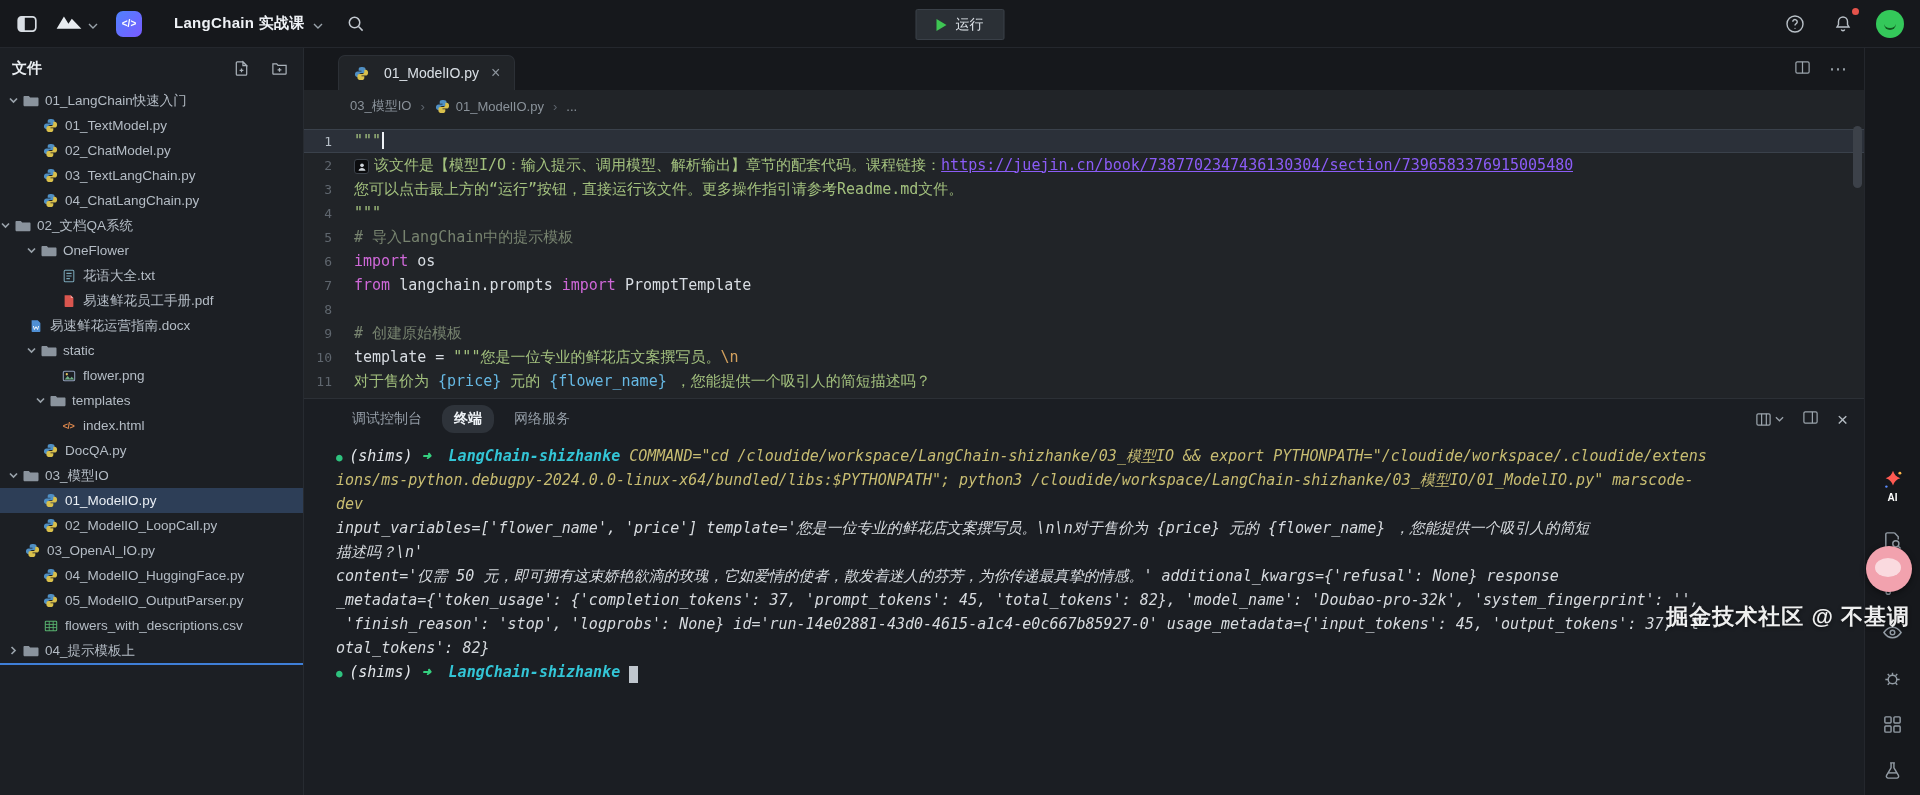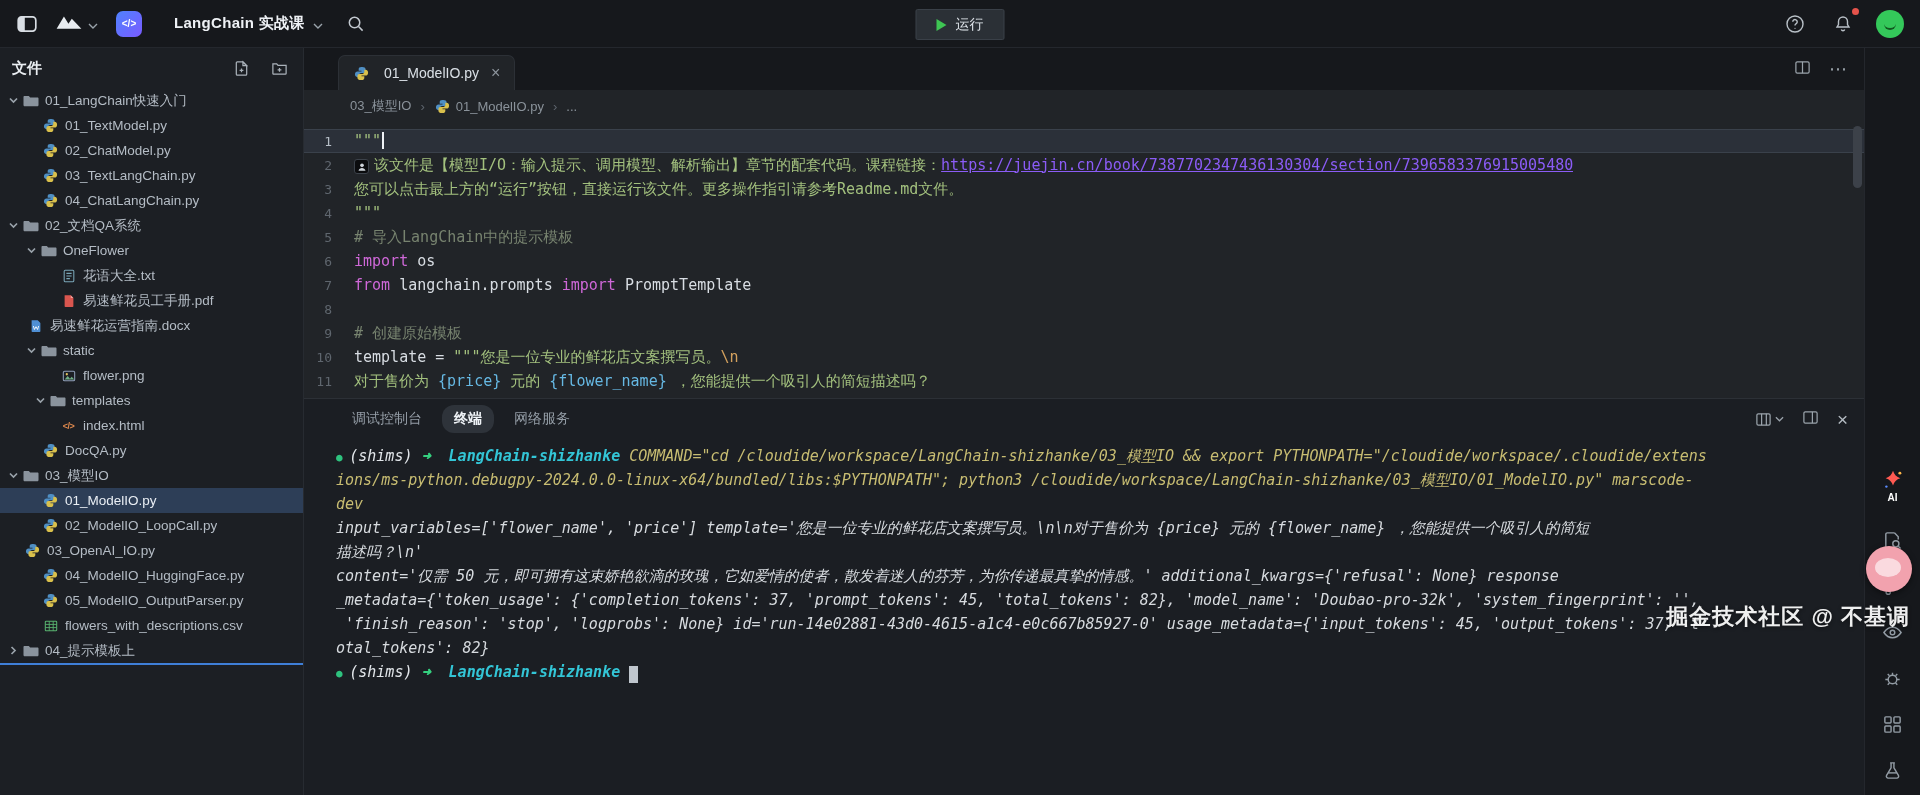--- a/index.html
+++ b/index.html
@@ -243,21 +243,21 @@
           </div>
           <div class="trow" style="padding-left:42px">
             <span class="fi">
               <svg viewBox="0 0 16 16" width="15" height="15">
                 <path d="M7.9 1C5.9 1 5 1.9 5 3.2V5h3v.8H3.6C2.2 5.8 1 6.9 1 8.9c0 1.9 1.2 3 2.6 3H5V10c0-1.5 1.3-2.6 2.7-2.6h2.6c1.2 0 2-.9 2-2V3.2C12.3 1.9 10.9 1 8.9 1z" fill="#4f8fc4"></path>
                 <path d="M8.1 15c2 0 2.9-.9 2.9-2.2V11H8v-.8h4.4c1.4 0 2.6-1.1 2.6-3.1 0-1.9-1.2-3-2.6-3H11V6c0 1.5-1.3 2.6-2.7 2.6H5.7c-1.2 0-2 .9-2 2v2.2C3.7 14.1 5.1 15 7.1 15z" fill="#d9c04c"></path>
               </svg>
             </span>
             <span class="tlabel">04_ChatLangChain.py</span>
           </div>
-          <div class="trow" style="padding-left:8px">
+          <div class="trow" style="padding-left:0">
             <svg class="chev" viewBox="0 0 10 10" width="11" height="11">
               <path d="M1.8 3.2L5 6.4l3.2-3.2" fill="none" stroke="#9aa3ab" stroke-width="1.5"></path>
             </svg>
             <span class="fi">
               <svg viewBox="0 0 16 16" width="16" height="16">
                 <path d="M1.5 3h4.3l1.4 1.6h7.3c.55 0 1 .45 1 1V12c0 .72-.58 1.3-1.3 1.3H1.8c-.72 0-1.3-.58-1.3-1.3V4c0-.55.45-1 1-1z" fill="#8a939d"></path>
               </svg>
             </span>
             <span class="tlabel">02_文档QA系统</span>
           </div>

